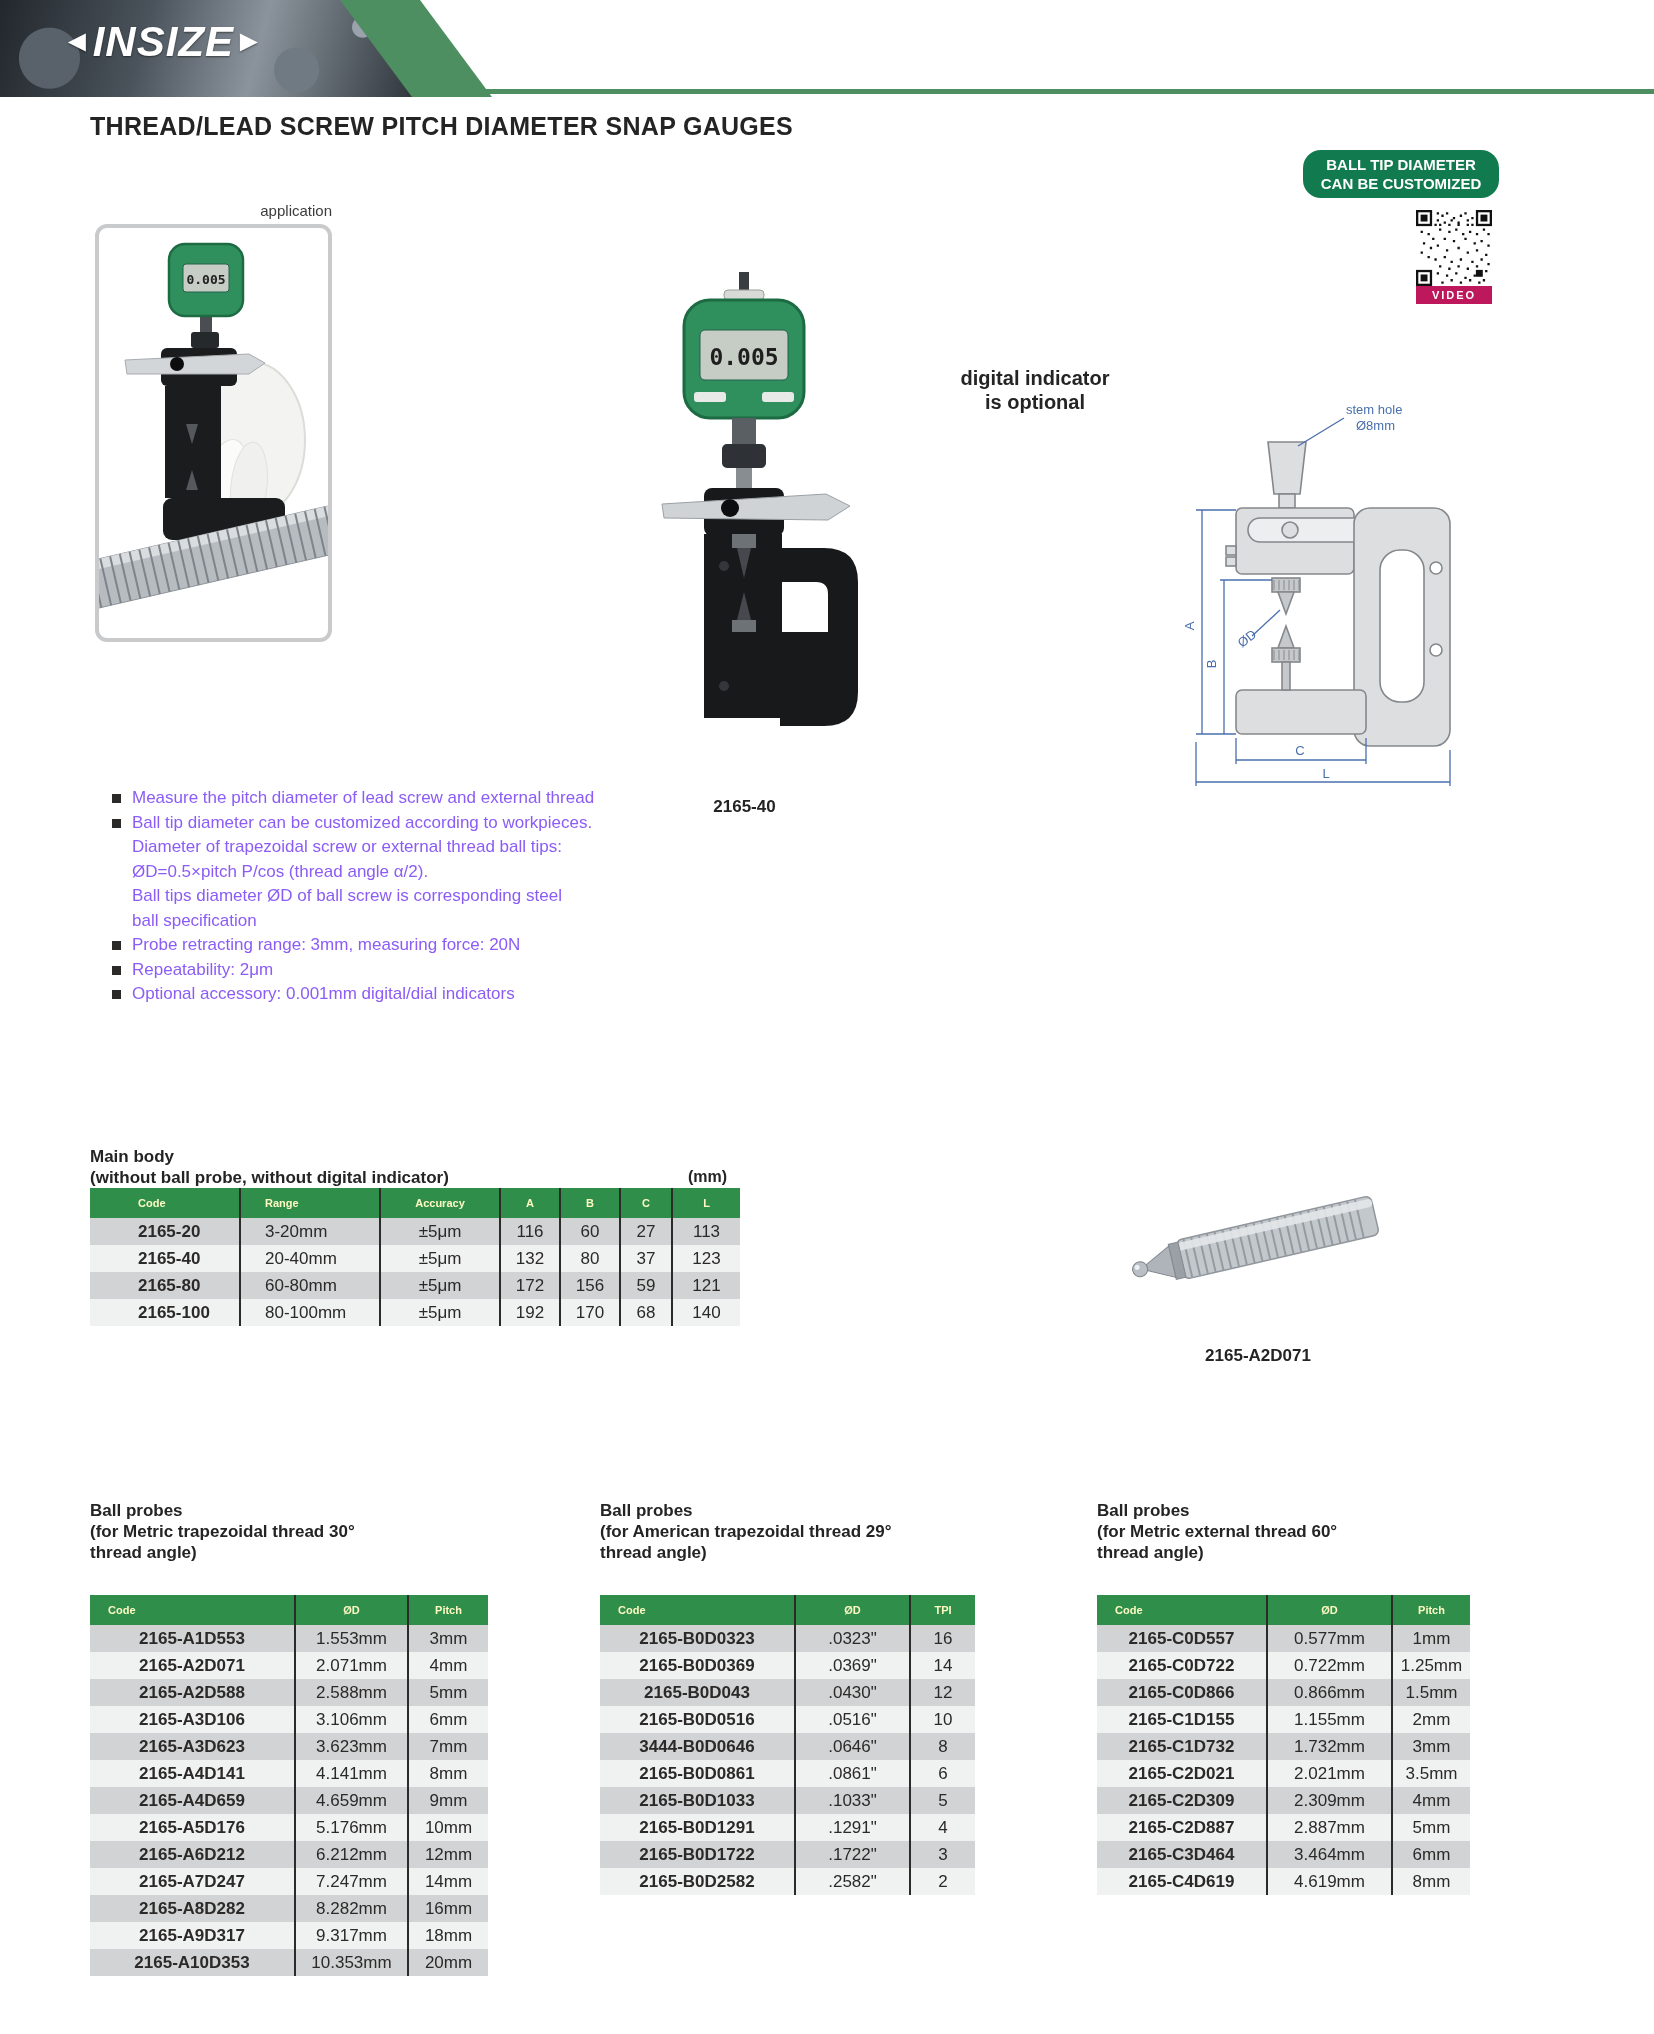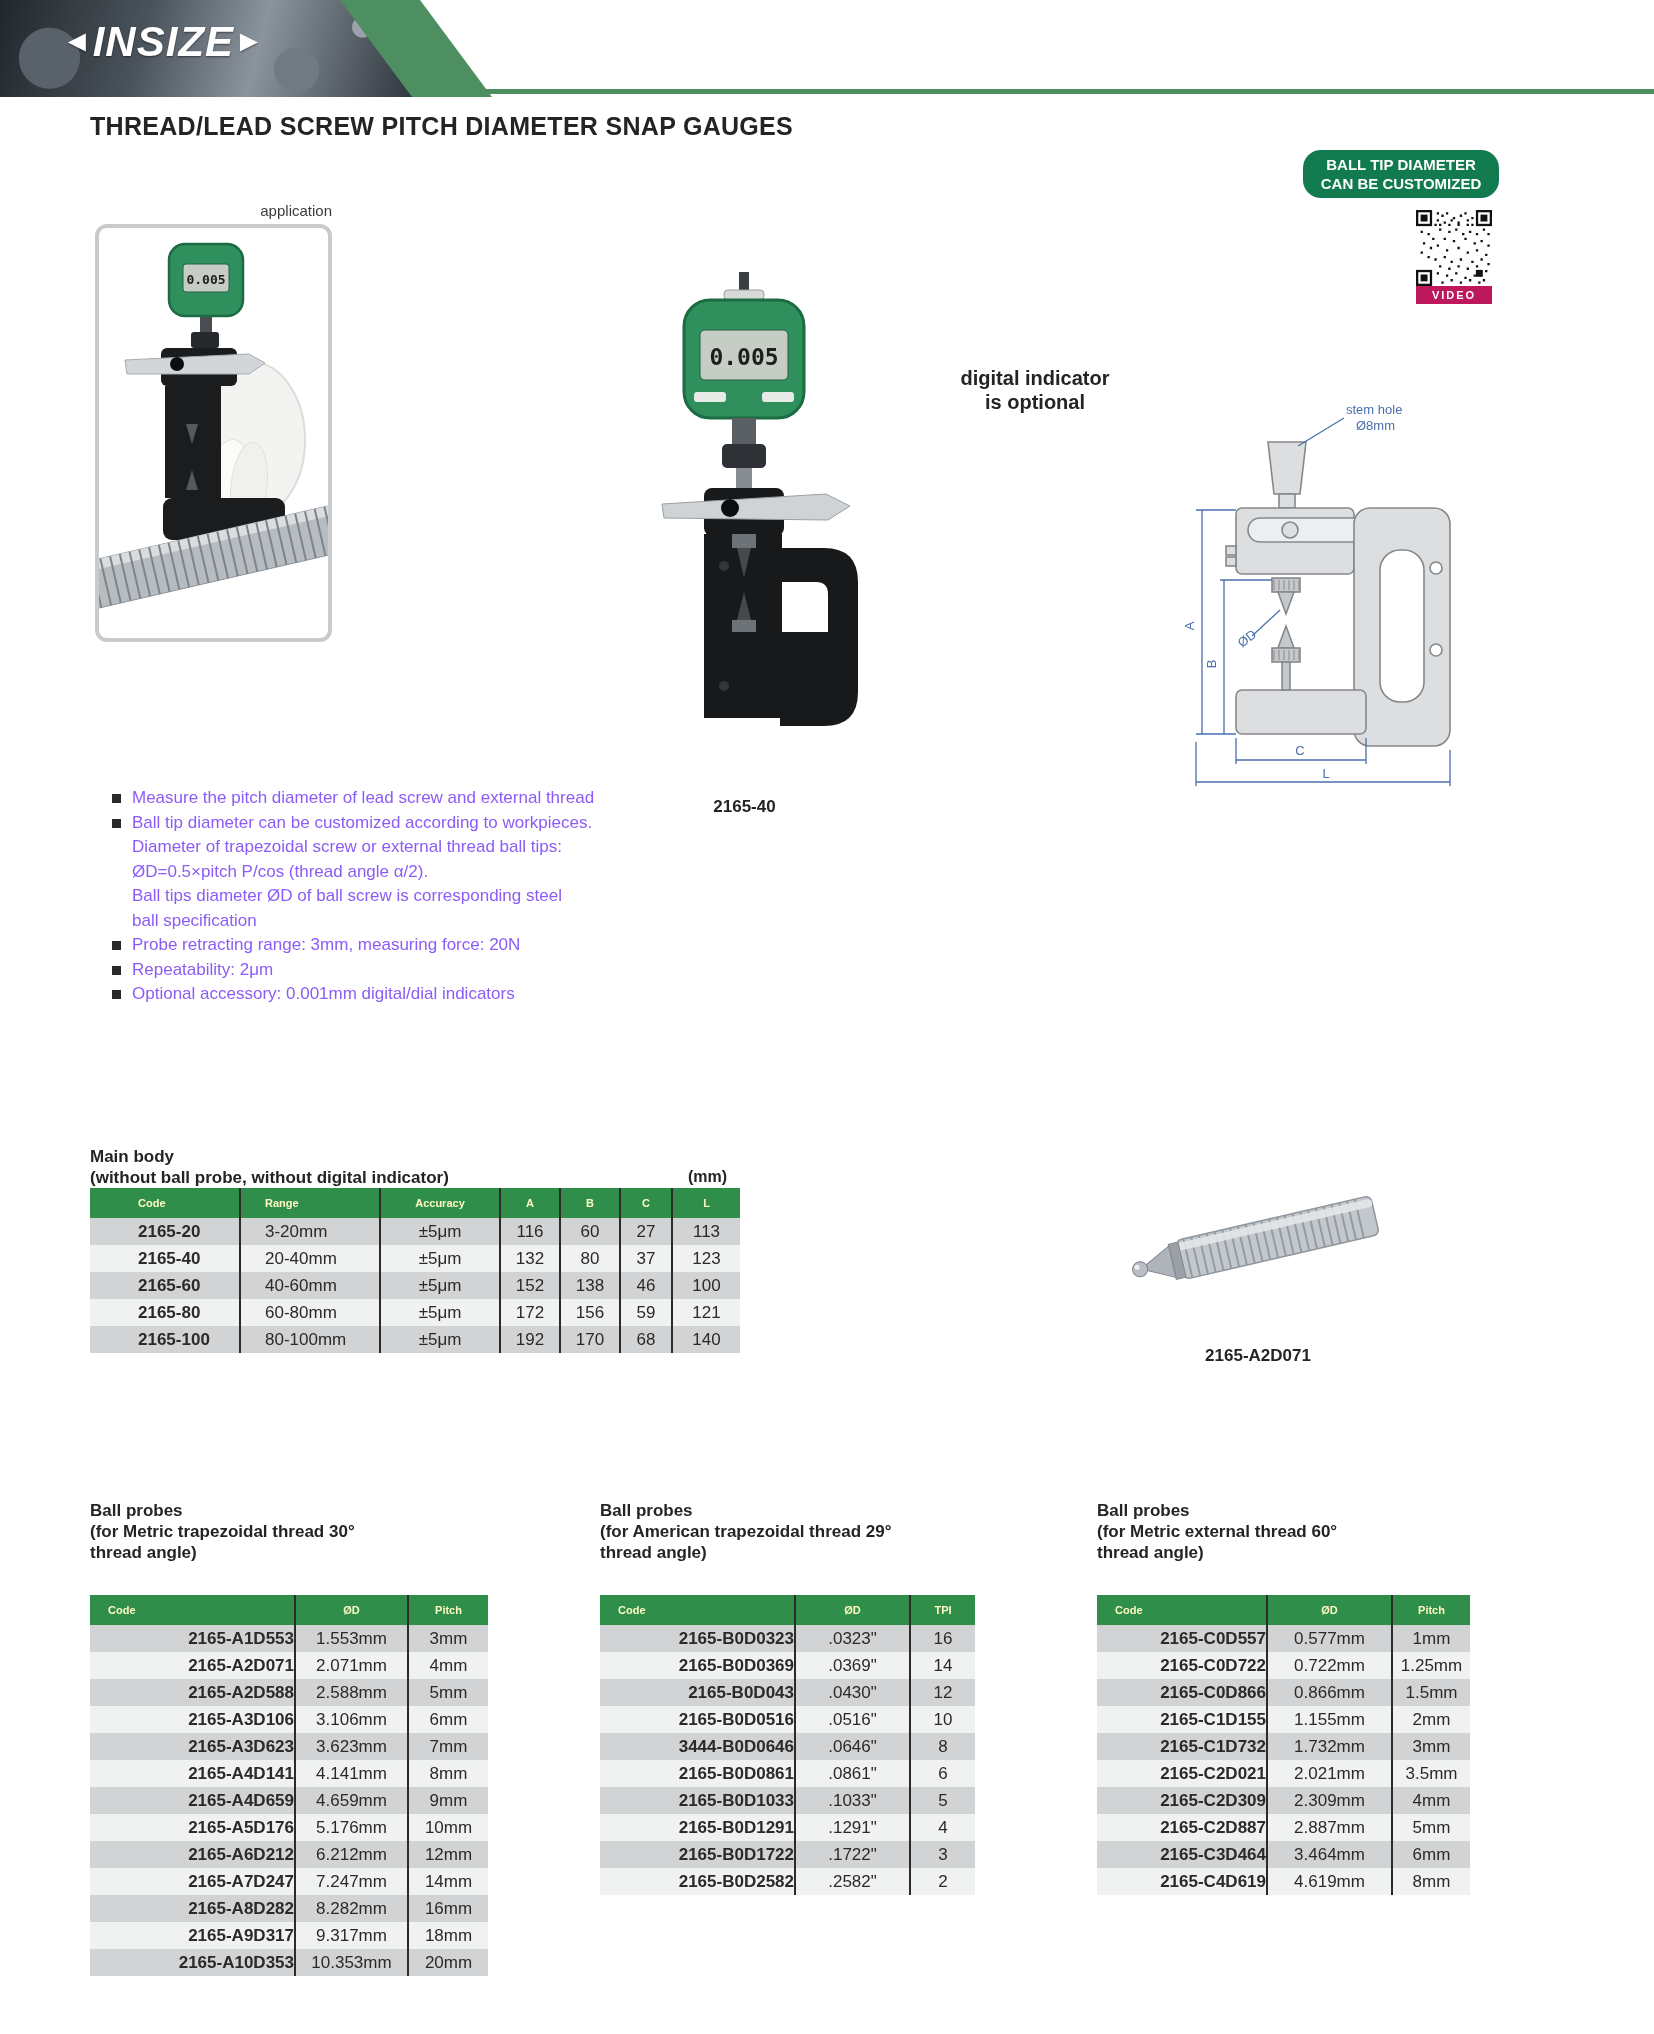--- a/index.html
+++ b/index.html
@@ -58,21 +58,21 @@
   table.data th{background:#2f8f4a;color:#fef9c3;font-weight:bold;font-size:11px;height:30px;text-align:center;overflow:hidden}
   table.data td{font-size:17px;height:27px;text-align:center;color:#2b2a29;overflow:hidden}
   table.data th:not(:last-child),table.data td:not(:last-child){border-right:2px solid #2c2b2a}
   table.data tbody tr:nth-child(odd){background:#d2d3d4}
   table.data tbody tr:nth-child(even){background:#f0f1f1}
   table.data td:first-child{font-weight:bold}
   .main-tbl th:first-child,.main-tbl td:first-child{text-align:left;padding-left:48px}
   .main-tbl th:nth-child(2),.main-tbl td:nth-child(2){text-align:left;padding-left:24px}
   .probe-tbl th:first-child{text-align:left;padding-left:18px}
   .probe-tbl td{height:30px;font-size:16.5px}
-  .probe-tbl td:first-child{text-align:right;padding-left:0}
+  .probe-tbl td:first-child{text-align:center;padding-left:0}
 </style>
 </head>
 <body>
 
 <div id="page">
 
   <div class="hdr">
     <div class="hdr-line"></div>
     <div class="hdr-chev"></div>
     <div class="hdr-photo"></div>
@@ -295,29 +295,20 @@
         <tr>
           <td>2165-40</td>
           <td>20-40mm</td>
           <td>±5μm</td>
           <td>132</td>
           <td>80</td>
           <td>37</td>
           <td>123</td>
         </tr>
         <tr>
-          <td>2165-60</td>
-          <td>40-60mm</td>
-          <td>±5μm</td>
-          <td>152</td>
-          <td>138</td>
-          <td>46</td>
-          <td>100</td>
-        </tr>
-        <tr>
           <td>2165-80</td>
           <td>60-80mm</td>
           <td>±5μm</td>
           <td>172</td>
           <td>156</td>
           <td>59</td>
           <td>121</td>
         </tr>
         <tr>
           <td>2165-100</td>

